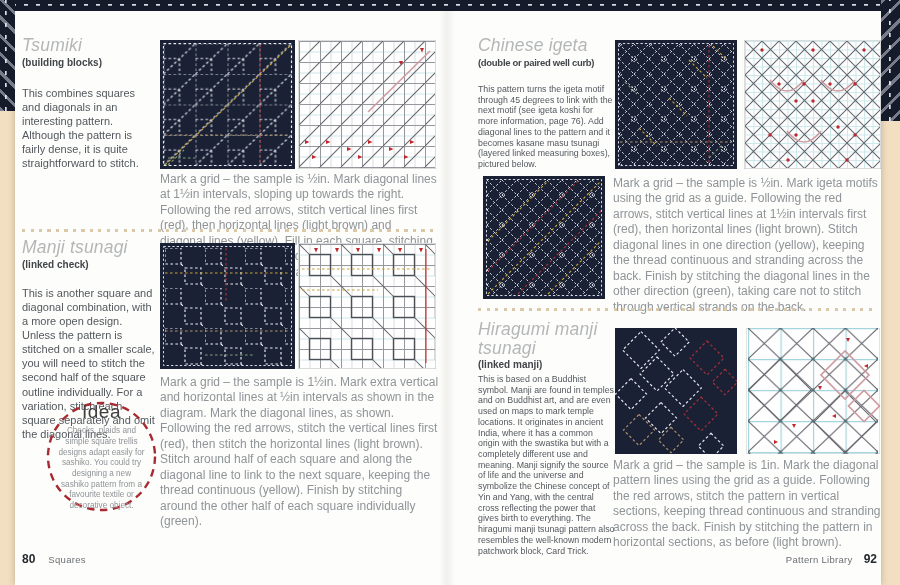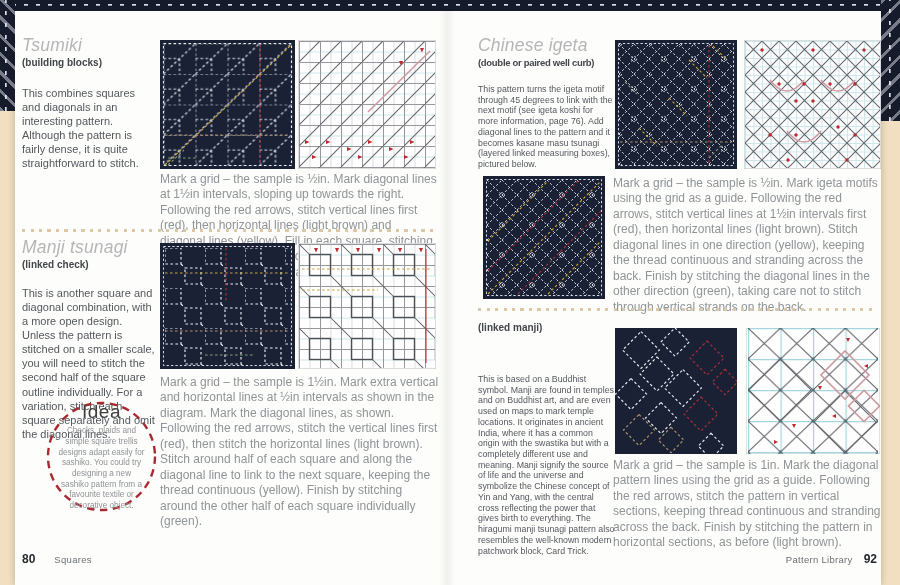--- a/index.html
+++ b/index.html
@@ -33,21 +33,21 @@
   .img svg{display:block;width:100%;height:100%}
 
   .idea{position:absolute;left:45px;top:400px;width:113px;height:113px;display:flex;flex-direction:column;align-items:center;justify-content:center;text-align:center;padding:13px}
   .idea-ring{position:absolute;left:0;top:0;width:100%;height:100%}
   .idea-title{font-size:19px;color:#404040;letter-spacing:.5px;margin-bottom:3px;position:relative}
   .idea-body{font-size:8.2px;color:#8f9397;line-height:1.3;position:relative}
 
   .footer{position:absolute;top:552px;font-size:9.5px;color:#6b7075;letter-spacing:.3px}
   .footer .num{font-size:12px;font-weight:700;color:#24292e;letter-spacing:0}
   .footer-left{left:22px}
-  .footer-left .num{margin-right:19px}
+  .footer-left .num{margin-right:13px}
   .footer-right{left:640px;width:237px;text-align:right}
   .footer-right .num{margin-left:11px}
 
   
   .wd{stroke:#e8ecf3;stroke-width:1.15;stroke-dasharray:2.6 2.4;fill:none}
   .wt{stroke:#dde3ec;stroke-width:.95;stroke-dasharray:2.3 2.1;fill:none}
   .yd{stroke:#c9a23a;stroke-width:1.15;stroke-dasharray:2.6 2.4;fill:none}
   .rd{stroke:#a93137;stroke-width:1.15;stroke-dasharray:2.6 2.4;fill:none}
   .td{stroke:#b2926b;stroke-width:1.15;stroke-dasharray:2.6 2.4;fill:none}
   .gd{stroke:#7fa07c;stroke-width:1.15;stroke-dasharray:2.6 2.4;fill:none}
@@ -258,20 +258,21 @@
       <rect x="4" y="4" width="114" height="115" fill="url(#p7c)"></rect>
       <rect x="3.5" y="3.5" width="115" height="116" class="wt"></rect>
       <path class="yd" d="M5 65 65 5M5 118 118 5M65 118 118 65"></path>
       <path class="rd" d="M5 95 95 5M35 118 118 35"></path>
     </svg>
   </div>
 
   <div class="dots" style="left:478px;top:308px;width:396px"></div>
 
   <div class="sec-head" style="left:478px;top:320px;width:140px">
+    <div class="sec-title">Hiragumi manji tsunagi</div>
     <div class="sec-sub">(linked manji)</div>
   </div>
   <div class="body-text body-sm" style="left:478px;top:374px;width:137px">This is based on a Buddhist symbol. Manji are found in temples and on Buddhist art, and are even used on maps to mark temple locations. It originates in ancient India, where it has a common origin with the swastika but with a completely different use and meaning. Manji signify the source of life and the universe and symbolize the Chinese concept of Yin and Yang, with the central cross reflecting the power that gives birth to everything. The hiragumi manji tsunagi pattern also resembles the well-known modern patchwork block, Card Trick.</div>
 
   <div class="img" style="left:615px;top:328px;width:122px;height:126px" aria-label="Hiragumi manji tsunagi stitched fabric sample">
     <svg viewBox="0 0 122 126">
       <rect width="122" height="126" fill="#1a2134"></rect>
       <g class="wd">
         <rect x="-13" y="-13" width="26" height="26" transform="translate(26,22) rotate(45)"></rect>
         <rect x="-10" y="-10" width="20" height="20" transform="translate(60,14) rotate(45)"></rect>

